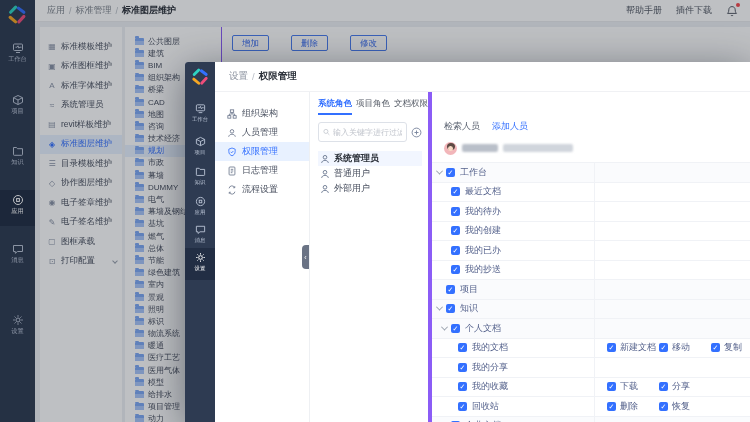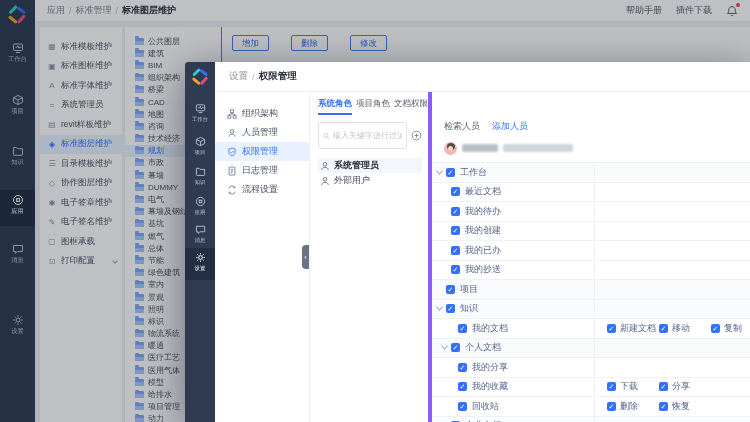--- a/index.html
+++ b/index.html
@@ -60,21 +60,21 @@
 .mm-item{height:19px;display:flex;align-items:center;gap:5px;padding-left:12px;font-size:9px;color:#4a5160;white-space:nowrap;cursor:pointer}
 .mm-item svg{flex:0 0 10px;color:#6b768c}
 .mm-item.sel{background:#e8f1ff;color:#3370ff}
 .mm-item.sel svg{color:#3370ff}
 .handle{position:absolute;right:0;top:50%;margin-top:-12px;width:7px;height:24px;background:#6a7385;border-radius:4px 0 0 4px;color:#fff;font-size:7px;display:flex;align-items:center;justify-content:center;cursor:pointer}
 .m-roles{width:122px;flex:0 0 122px;border-right:4px solid #8b5cf6;padding:6px 6px 0 8px;display:flex;flex-direction:column;min-width:0}
 .tabs{display:flex;gap:4px;font-size:8.5px;color:#555b66;white-space:nowrap}
 .tab{padding-bottom:3px;border-bottom:2px solid transparent;cursor:pointer}
 .tab.active{color:#3370ff;border-bottom-color:#3370ff;font-weight:bold}
 .search-row{display:flex;align-items:center;gap:4px;margin-top:7px}
-.search-box{flex:1;height:27px;border:1px solid #dde1e8;border-radius:3px;display:flex;align-items:center;padding:0 4px;gap:3px;min-width:0}
+.search-box{flex:1;height:20px;border:1px solid #dde1e8;border-radius:3px;display:flex;align-items:center;padding:0 4px;gap:3px;min-width:0}
 .search-box input{border:0;outline:0;width:100%;font-size:8px;color:#333;background:transparent}
 .search-box input::placeholder{color:#c0c4cc}
 .role-list{margin-top:9px}
 .role{height:15px;display:flex;align-items:center;gap:4px;font-size:9px;color:#4a5160;padding-left:2px;white-space:nowrap;cursor:pointer}
 .role.sel{color:#2a2f38;font-weight:bold;background:#f2f6ff}
 .role svg{flex:0 0 10px;color:#6b7891}
 .m-perm{flex:1;display:flex;flex-direction:column;min-width:0;padding-top:28px}
 .pp-top{display:flex;gap:12px;font-size:9px;padding:0 12px;align-items:center;height:12px}
 .pp-search{color:#5a6270}
 .pp-add{color:#3370ff;cursor:pointer}
@@ -508,20 +508,27 @@
                 <circle cx="5.5" cy="3.6" r="2"></circle>
                 <path d="M1.8 9.8c.3-1.8 1.8-2.8 3.7-2.8s3.4 1 3.7 2.8"></path>
               </svg>
             <span>系统管理员</span>
           </div>
           <div class="role">
             <svg width="9" height="10" viewBox="0 0 11 11" fill="none" stroke="currentColor" stroke-width="1">
                 <circle cx="5.5" cy="3.6" r="2"></circle>
                 <path d="M1.8 9.8c.3-1.8 1.8-2.8 3.7-2.8s3.4 1 3.7 2.8"></path>
               </svg>
+            <span>普通用户</span>
+          </div>
+          <div class="role">
+            <svg width="9" height="10" viewBox="0 0 11 11" fill="none" stroke="currentColor" stroke-width="1">
+                <circle cx="5.5" cy="3.6" r="2"></circle>
+                <path d="M1.8 9.8c.3-1.8 1.8-2.8 3.7-2.8s3.4 1 3.7 2.8"></path>
+              </svg>
             <span>外部用户</span>
           </div>
         </div>
       </div>
 
       <div class="m-perm">
         <div class="pp-top">
           <span class="pp-search">检索人员</span>
           <span class="pp-add">添加人员</span>
         </div>
@@ -585,20 +592,28 @@
                 <span class="cb"></span>
                 <span>项目</span>
               </div>
               <div class="tacts"></div>
             </div>
           <div class="trow parent">
               <div class="tname lv1">
                 <span class="chev"></span>
                 <span class="cb"></span>
                 <span>知识</span>
+              </div>
+              <div class="tacts"></div>
+            </div>
+          <div class="trow parent">
+              <div class="tname lv2">
+                <span class="chev"></span>
+                <span class="cb"></span>
+                <span>个人文档</span>
               </div>
               <div class="tacts"></div>
             </div>
           <div class="trow">
               <div class="tname lv3">
                 <span class="chev none"></span>
                 <span class="cb"></span>
                 <span>我的文档</span>
               </div>
             <div class="tacts">
@@ -609,28 +624,20 @@
               <span class="tact">
                   <span class="cb"></span>
                   <span>移动</span>
                 </span>
               <span class="tact">
                   <span class="cb"></span>
                   <span>复制</span>
                 </span>
             </div>
             </div>
-          <div class="trow parent">
-              <div class="tname lv2">
-                <span class="chev"></span>
-                <span class="cb"></span>
-                <span>个人文档</span>
-              </div>
-              <div class="tacts"></div>
-            </div>
           <div class="trow">
               <div class="tname lv3">
                 <span class="chev none"></span>
                 <span class="cb"></span>
                 <span>我的分享</span>
               </div>
               <div class="tacts"></div>
             </div>
           <div class="trow">
               <div class="tname lv3">

